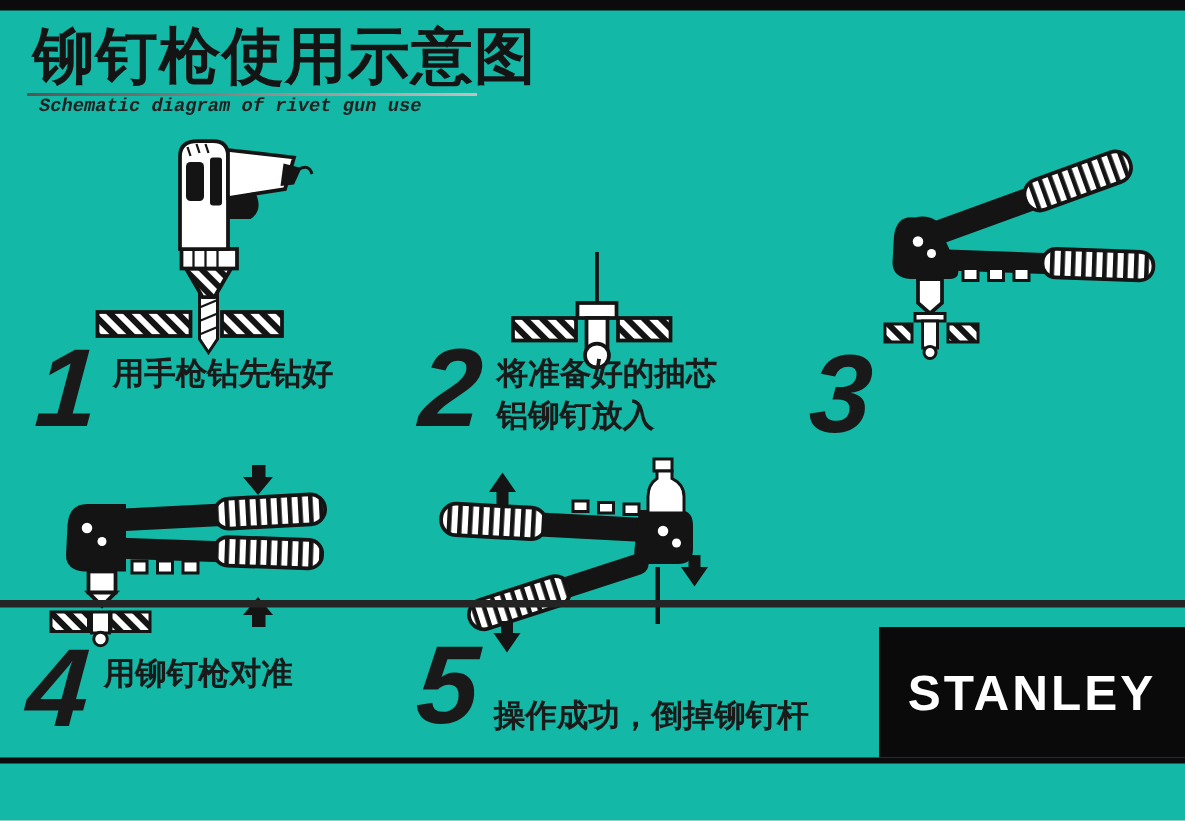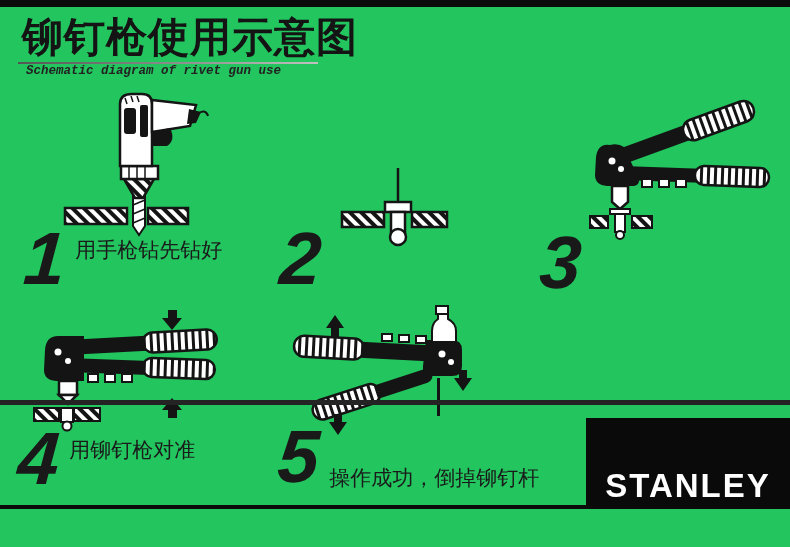--- a/index.html
+++ b/index.html
@@ -1,36 +1,36 @@
 <!DOCTYPE html>
 <html><head>
 <meta charset="utf-8">
 <style>
   html,body{margin:0;padding:0;background:#e8e8e8;}
   .canvas{
-    position:relative;width:790px;height:547px;background:#22c55e;
+    position:relative;width:790px;height:547px;background:#14b8a6;
     overflow:hidden;font-family:"Liberation Sans","DejaVu Sans",sans-serif;color:#141414;
   }
   .abs{position:absolute;}
   .top-bar{left:0;top:0;width:790px;height:7px;background:#0b0b0b;}
   .page-title{left:22px;top:14px;font-size:41px;font-weight:900;letter-spacing:1px;line-height:46px;white-space:nowrap;}
   .title-rule{left:18px;top:62px;width:300px;height:2px;background:linear-gradient(to right,#555,#c0c0c0);}
   .page-subtitle{left:26px;top:64px;font-family:Liberation Mono, monospace;font-style:italic;font-weight:bold;font-size:12.5px;color:#222;}
   .caption{display:flex;align-items:flex-start;}
   .step-num{font-size:74px;line-height:66px;font-weight:bold;font-style:italic;transform:skewX(-4deg);color:#191919;}
-  .step-text{padding:10px 0 0 10px;font-size:21px;font-weight:normal;line-height:28px;color:#1a1a1a;white-space:nowrap;}
+  .step-text{padding:10px 0 0 10px;font-size:21px;font-weight:bold;line-height:28px;color:#1a1a1a;white-space:nowrap;}
   .cap1{left:24px;top:226px;}
   .cap2{left:280px;top:226px;}
   .cap3{left:540px;top:230px;}
   .cap4{left:18px;top:426px;}
   .cap5{left:278px;top:424px;}
   .cap5 .step-text{padding-top:40px;}
   .divider{left:0;top:400px;width:790px;height:5px;background:#242424;}
   .bottom-bar{left:0;top:505px;width:790px;height:4px;background:#0b0b0b;}
-  .brand-box{left:586px;top:418px;width:204px;height:87px;background:#0a0a0a;display:flex;align-items:flex-end;justify-content:center;}
+  .brand-box{left:586px;top:418px;width:204px;height:87px;background:#0a0a0a;display:flex;align-items:center;justify-content:center;}
   .brand-text{color:#ffffff;font-size:33px;font-weight:900;letter-spacing:2px;font-family:"Liberation Sans",sans-serif;}
   svg{display:block;}
 </style>
 </head>
 <body>
 
 <div class="canvas">
 
   <svg width="0" height="0" class="abs">
     <defs>
@@ -174,20 +174,24 @@
 
   <div class="abs caption cap1">
     <div class="step-num">1</div>
     <div class="step-text">
       <div>用手枪钻先钻好</div>
     </div>
   </div>
 
   <div class="abs caption cap2">
     <div class="step-num">2</div>
+    <div class="step-text">
+      <div>将准备好的抽芯</div>
+      <div>铝铆钉放入</div>
+    </div>
   </div>
 
   <div class="abs caption cap3">
     <div class="step-num">3</div>
   </div>
 
   <div class="abs caption cap4">
     <div class="step-num">4</div>
     <div class="step-text">
       <div>用铆钉枪对准</div>

